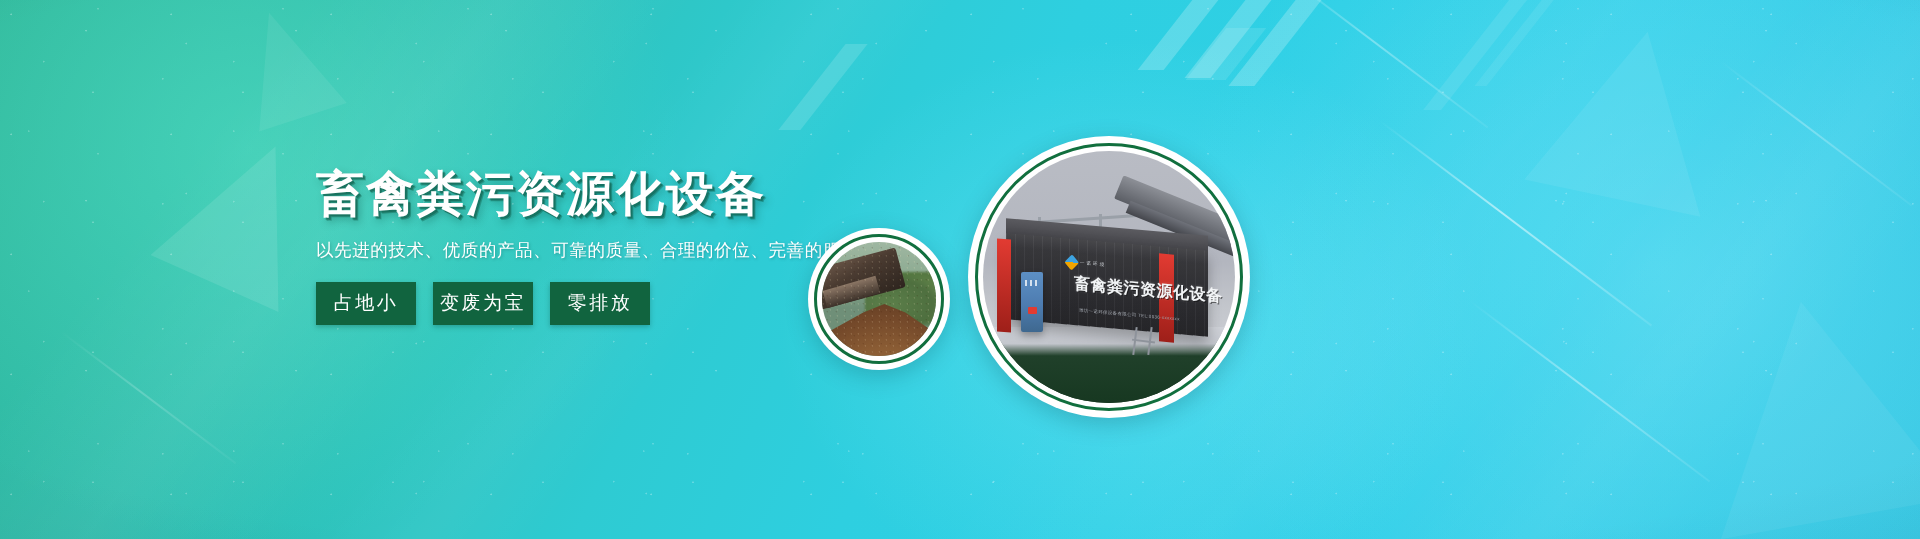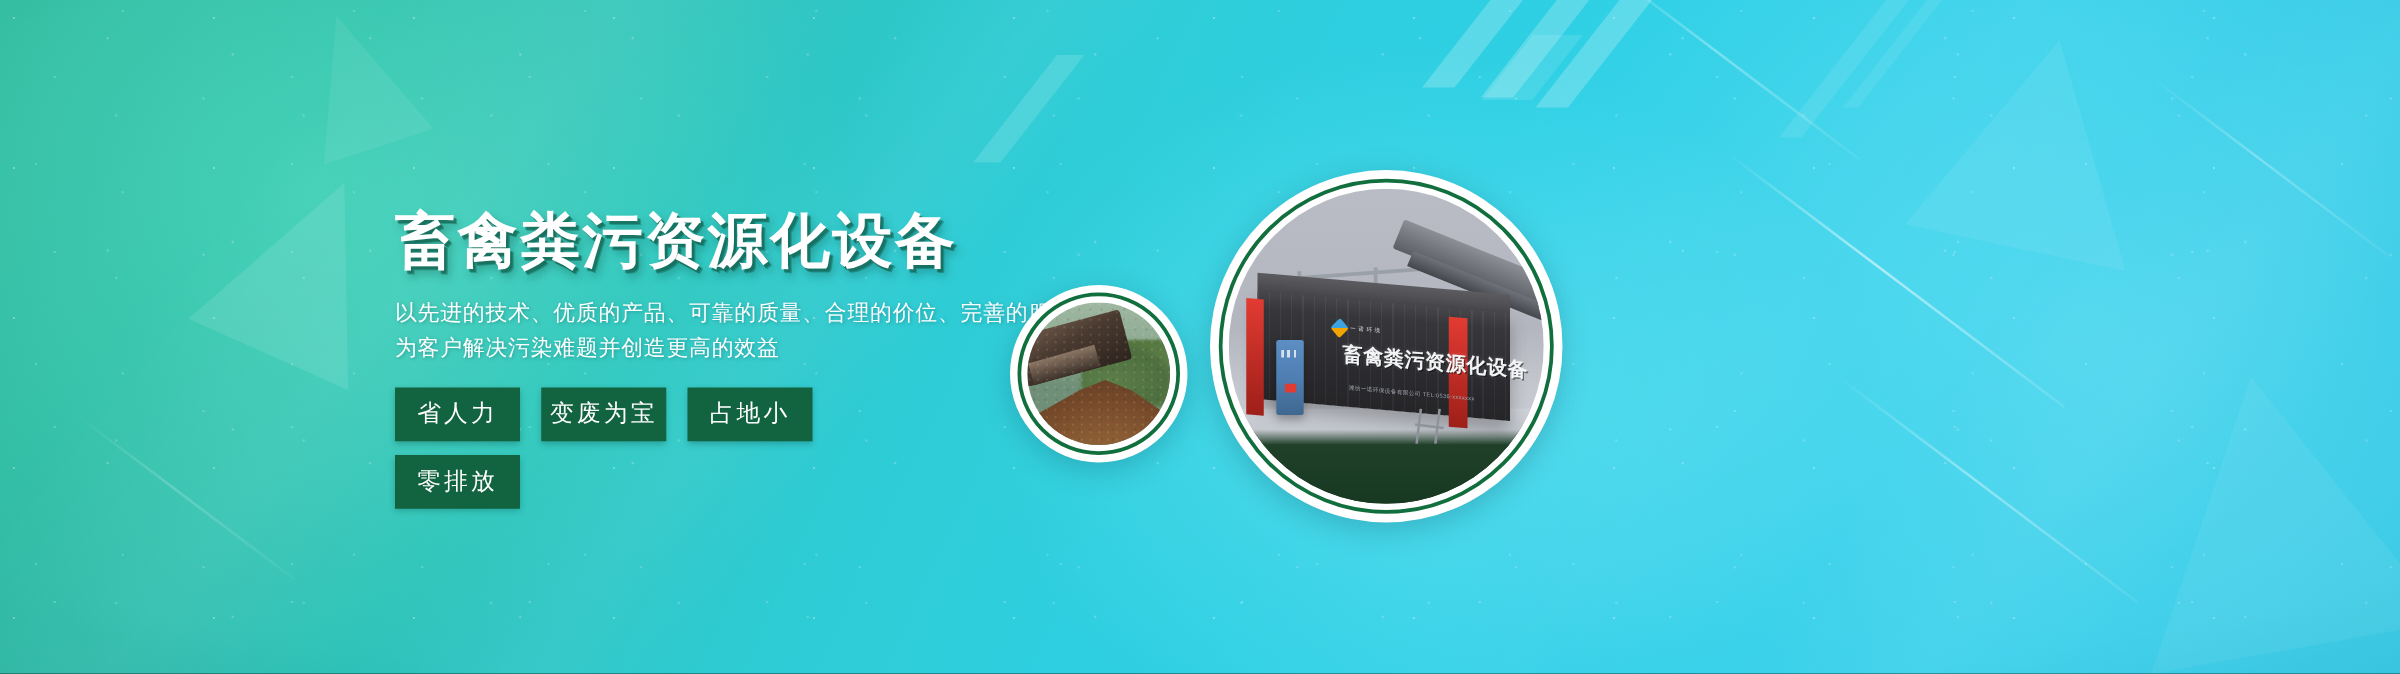--- a/index.html
+++ b/index.html
@@ -284,27 +284,25 @@
 
     <div class="speckle"></div>
     <div class="vignette"></div>
   </div>
 
   <div class="content">
     <h1 class="title">畜禽粪污资源化设备</h1>
 
     <p class="subtitle">
       <span>以先进的技术、优质的产品、可靠的质量、合理的价位、完善的服务</span>
-      <span>为客户解决污染难题并创造更高的效益</span>
     </p>
 
     <div class="tags">
-      <button class="tag">省人力</button>
+      <button class="tag">占地小</button>
       <button class="tag">变废为宝</button>
-      <button class="tag">占地小</button>
       <button class="tag">零排放</button>
     </div>
   </div>
 
   <div class="circle" id="circle-compost">
     <div class="ring">
       <div class="photo">
         <div class="compost-sky"></div>
         <div class="compost-trees"></div>
         <div class="compost-mach"></div>

